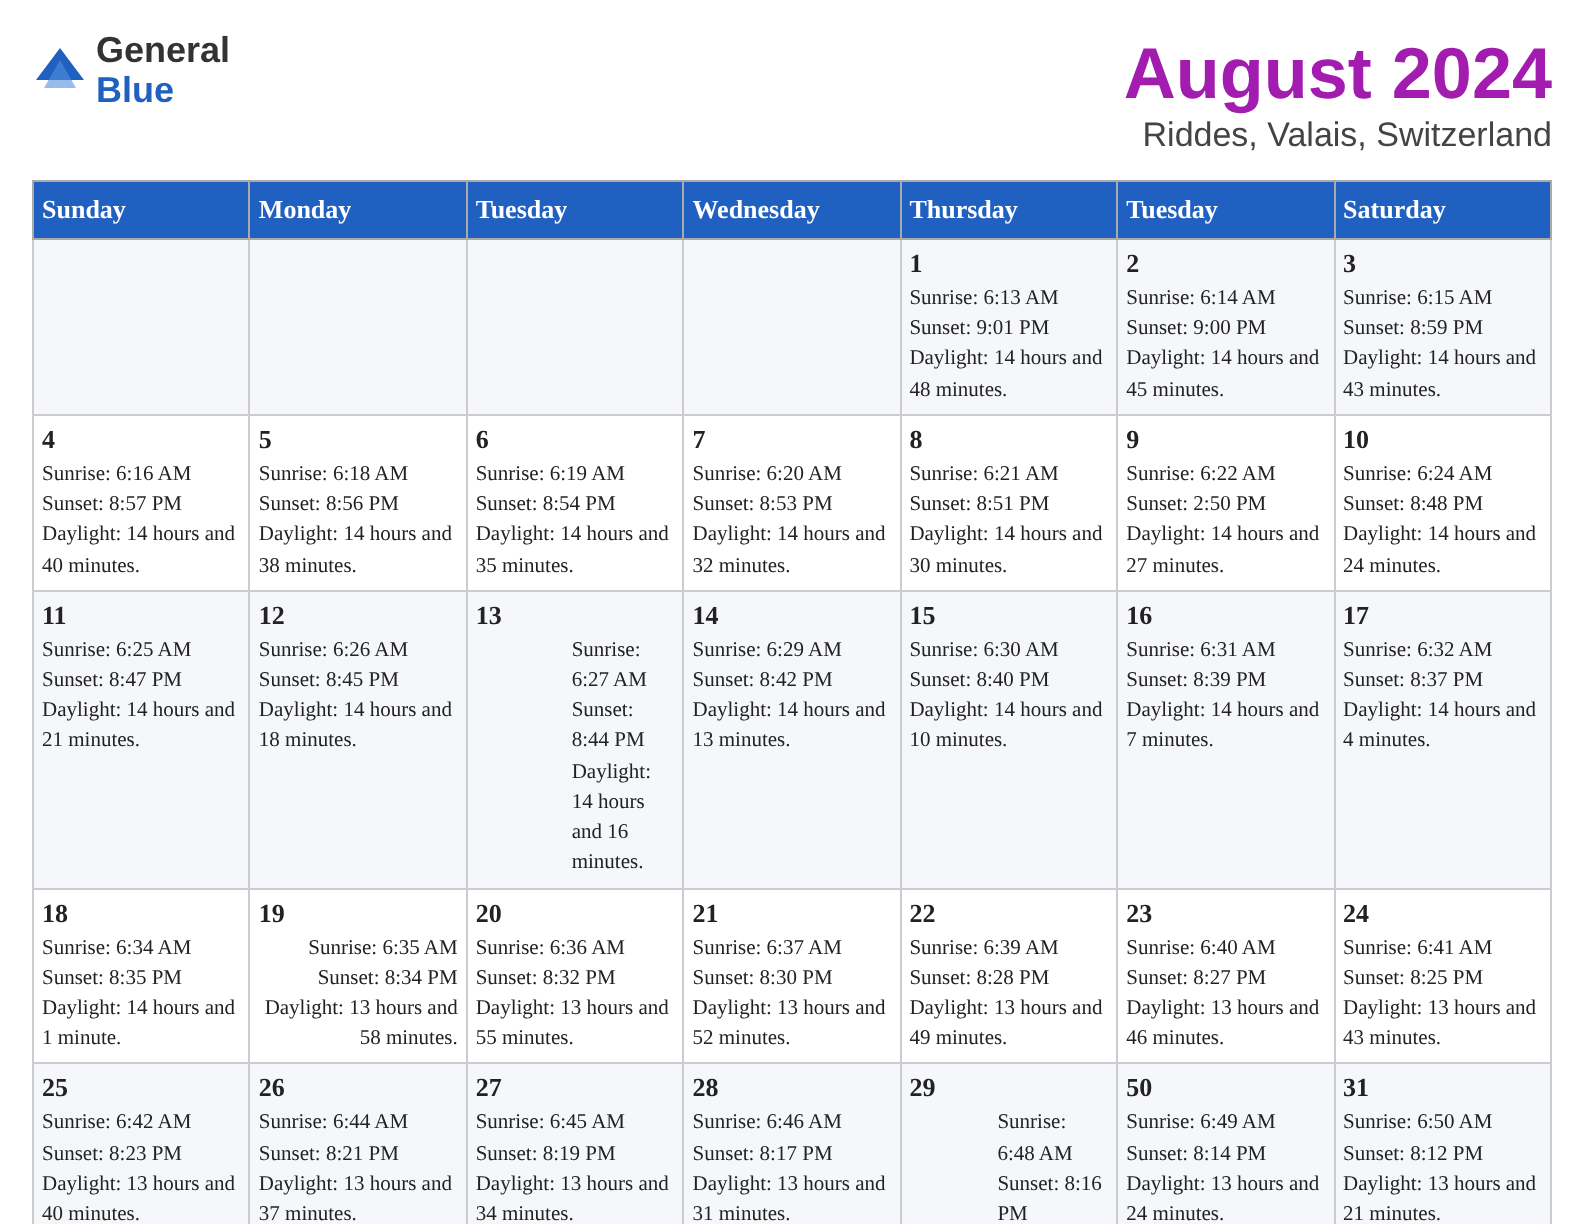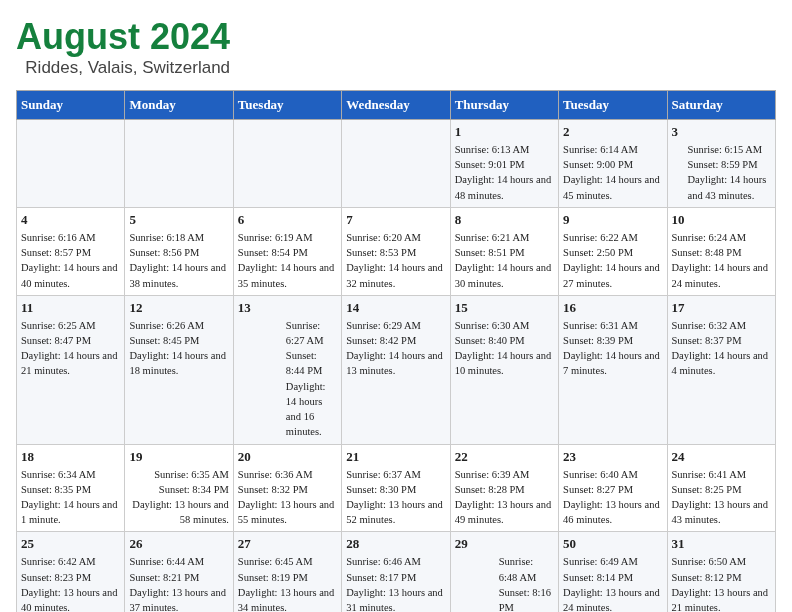--- a/index.html
+++ b/index.html
@@ -39,21 +39,21 @@
     .logo-icon {
       width: 28px;
       height: 28px;
     }
     .title-area {
       text-align: right;
     }
     .main-title {
       font-size: 36px;
       font-weight: bold;
-      color: #15803d;
+      color: #a21caf;
     }
     .subtitle {
       font-size: 17px;
       color: #444;
     }
     table {
       width: 100%;
       border-collapse: collapse;
       table-layout: fixed;
       font-family: Liberation Serif, serif;
@@ -90,20 +90,30 @@
     .day-info {
       font-size: 10.5px;
       line-height: 1.45;
       color: #222;
     }
   </style>
 </head>
 <body>
 
 <div class="header-area">
+  <div class="logo">
+    <svg class="logo-icon" viewBox="0 0 28 28" xmlns="http://www.w3.org/2000/svg">
+      <polygon points="14,2 26,18 2,18" fill="#2060c0"></polygon>
+      <polygon points="14,8 22,22 6,22" fill="#5090e0" opacity="0.6"></polygon>
+    </svg>
+    <div class="logo-text">
+      <span class="logo-general">General</span>
+      <span class="logo-blue">Blue</span>
+    </div>
+  </div>
   <div class="title-area">
     <div class="main-title">August 2024</div>
     <div class="subtitle">Riddes, Valais, Switzerland</div>
   </div>
 </div>
 
 <table>
   <thead>
     <tr id="header-row">
     <th>Sunday</th>
@@ -128,21 +138,21 @@
 Daylight: 14 hours and 48 minutes.</div>
         </td>
         <td>
           <span class="day-number">2</span>
           <div class="day-info" style="white-space: pre-line;">Sunrise: 6:14 AM
 Sunset: 9:00 PM
 Daylight: 14 hours and 45 minutes.</div>
         </td>
         <td>
           <span class="day-number">3</span>
-          <div class="day-info" style="white-space: pre-line; margin-left: 16px;">Sunrise: 6:15 AM
+          <div class="day-info" style="white-space: pre-line;">Sunrise: 6:15 AM
 Sunset: 8:59 PM
 Daylight: 14 hours and 43 minutes.</div>
         </td>
       </tr>
       <tr>
         <td>
           <span class="day-number">4</span>
           <div class="day-info" style="white-space: pre-line;">Sunrise: 6:16 AM
 Sunset: 8:57 PM
 Daylight: 14 hours and 40 minutes.</div>

